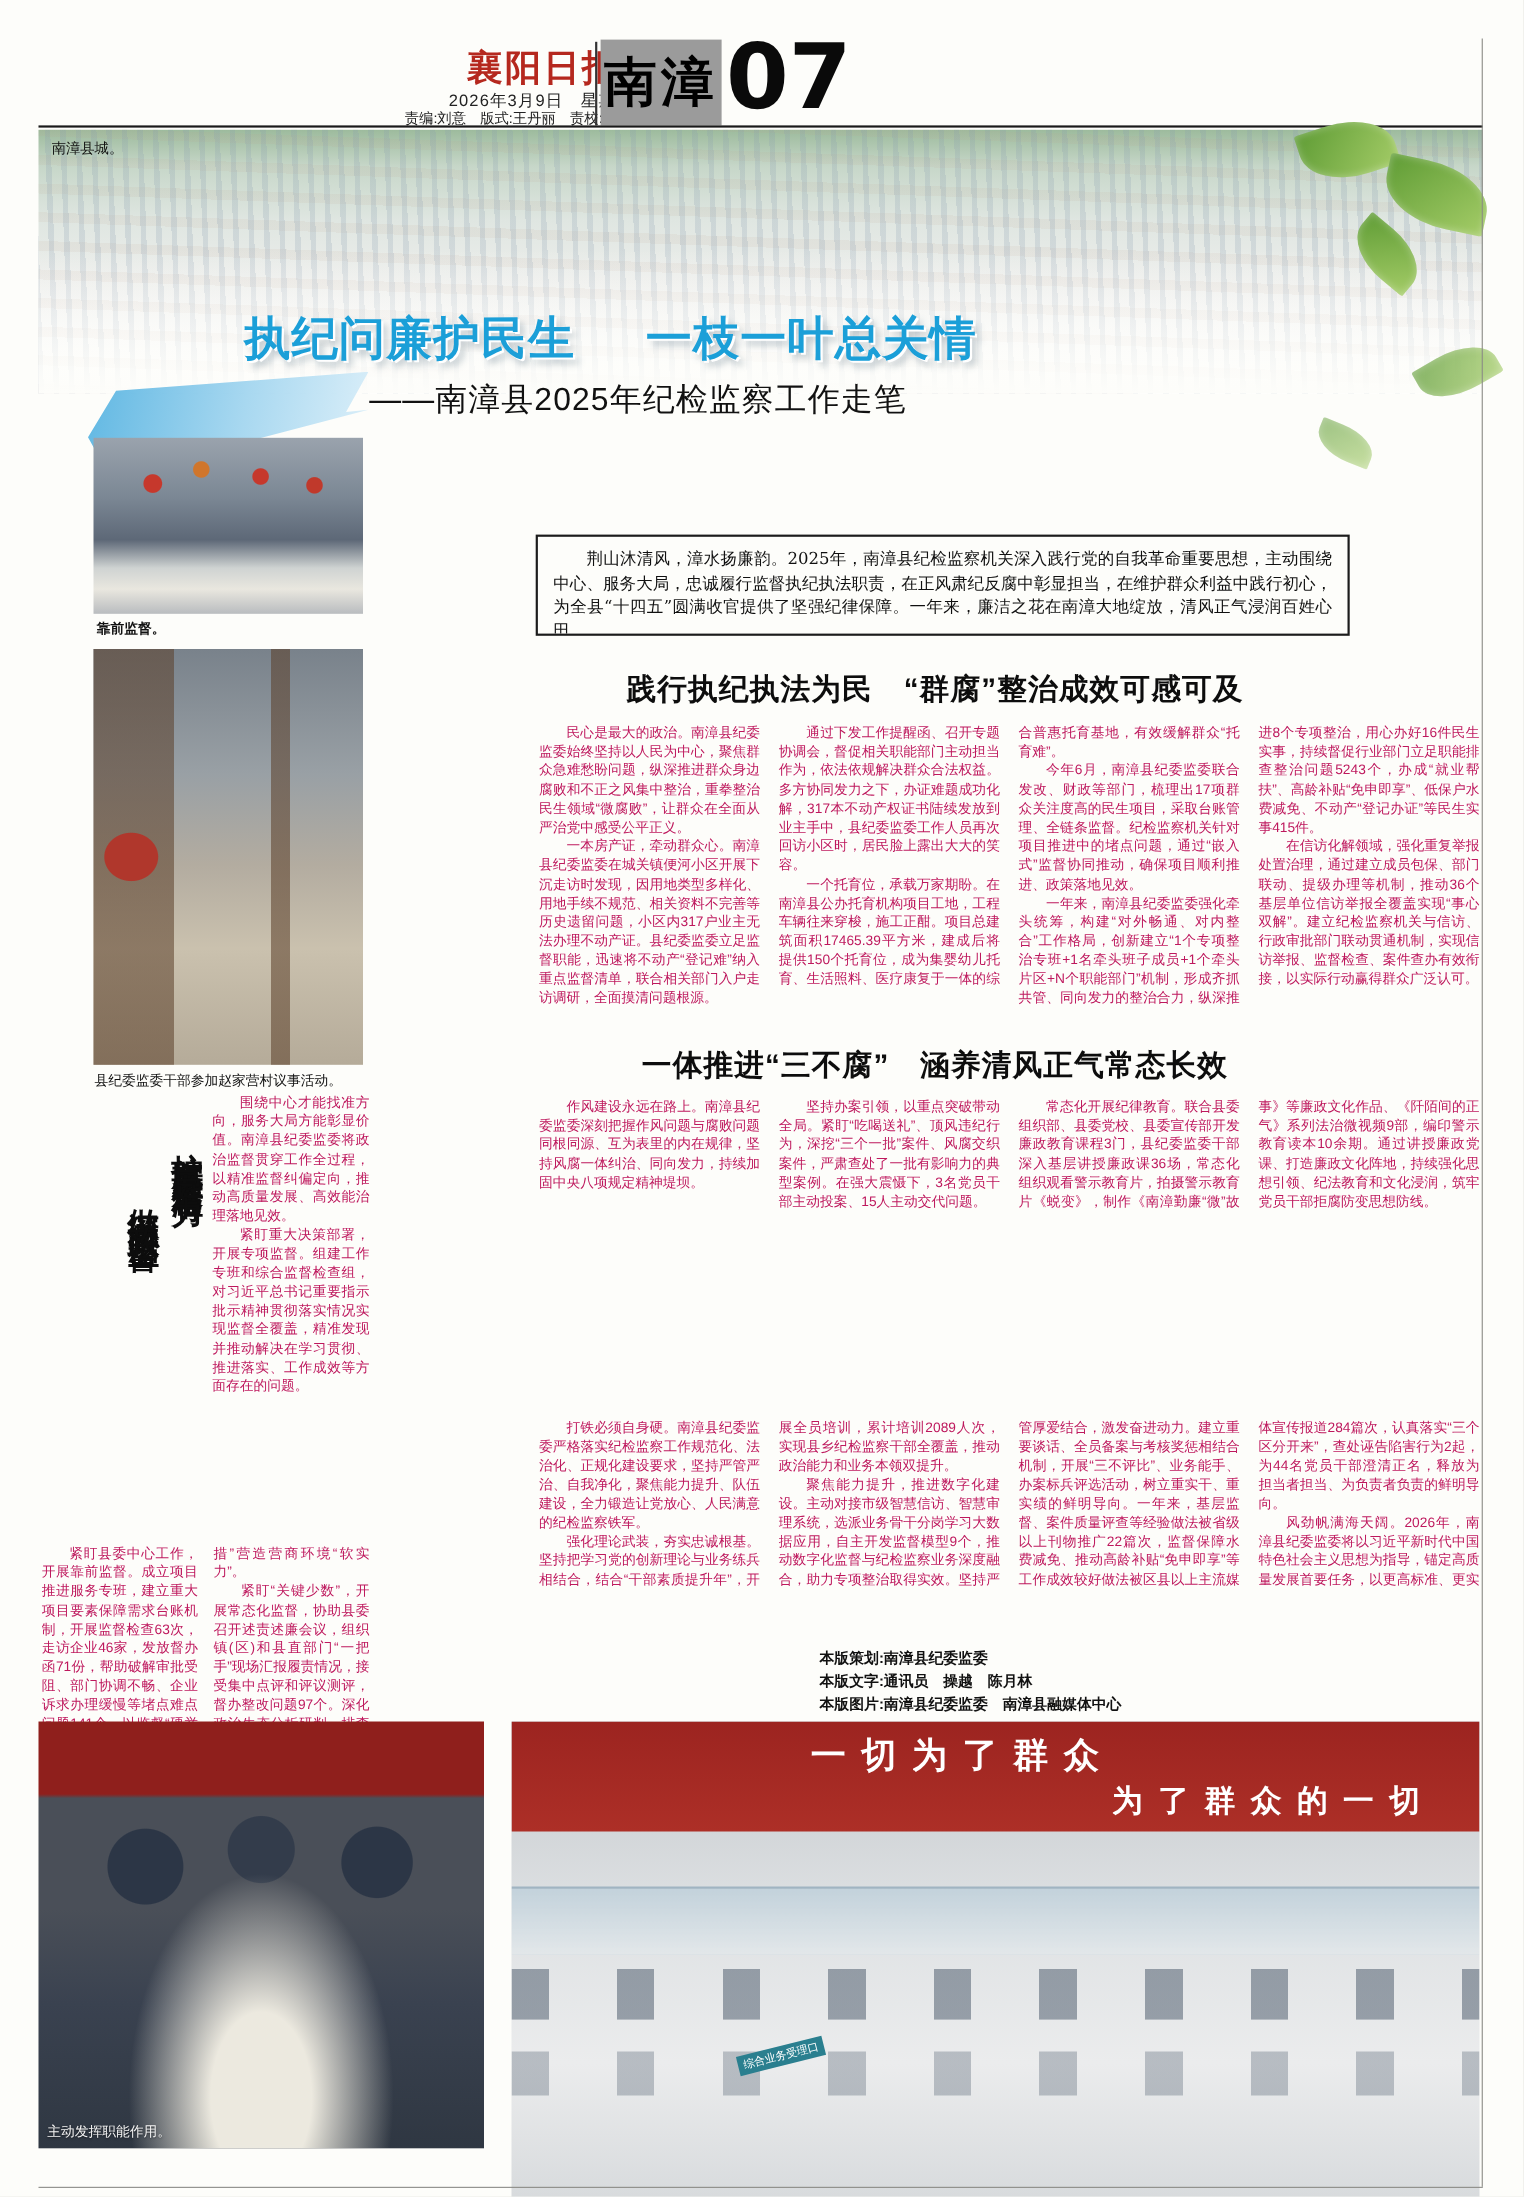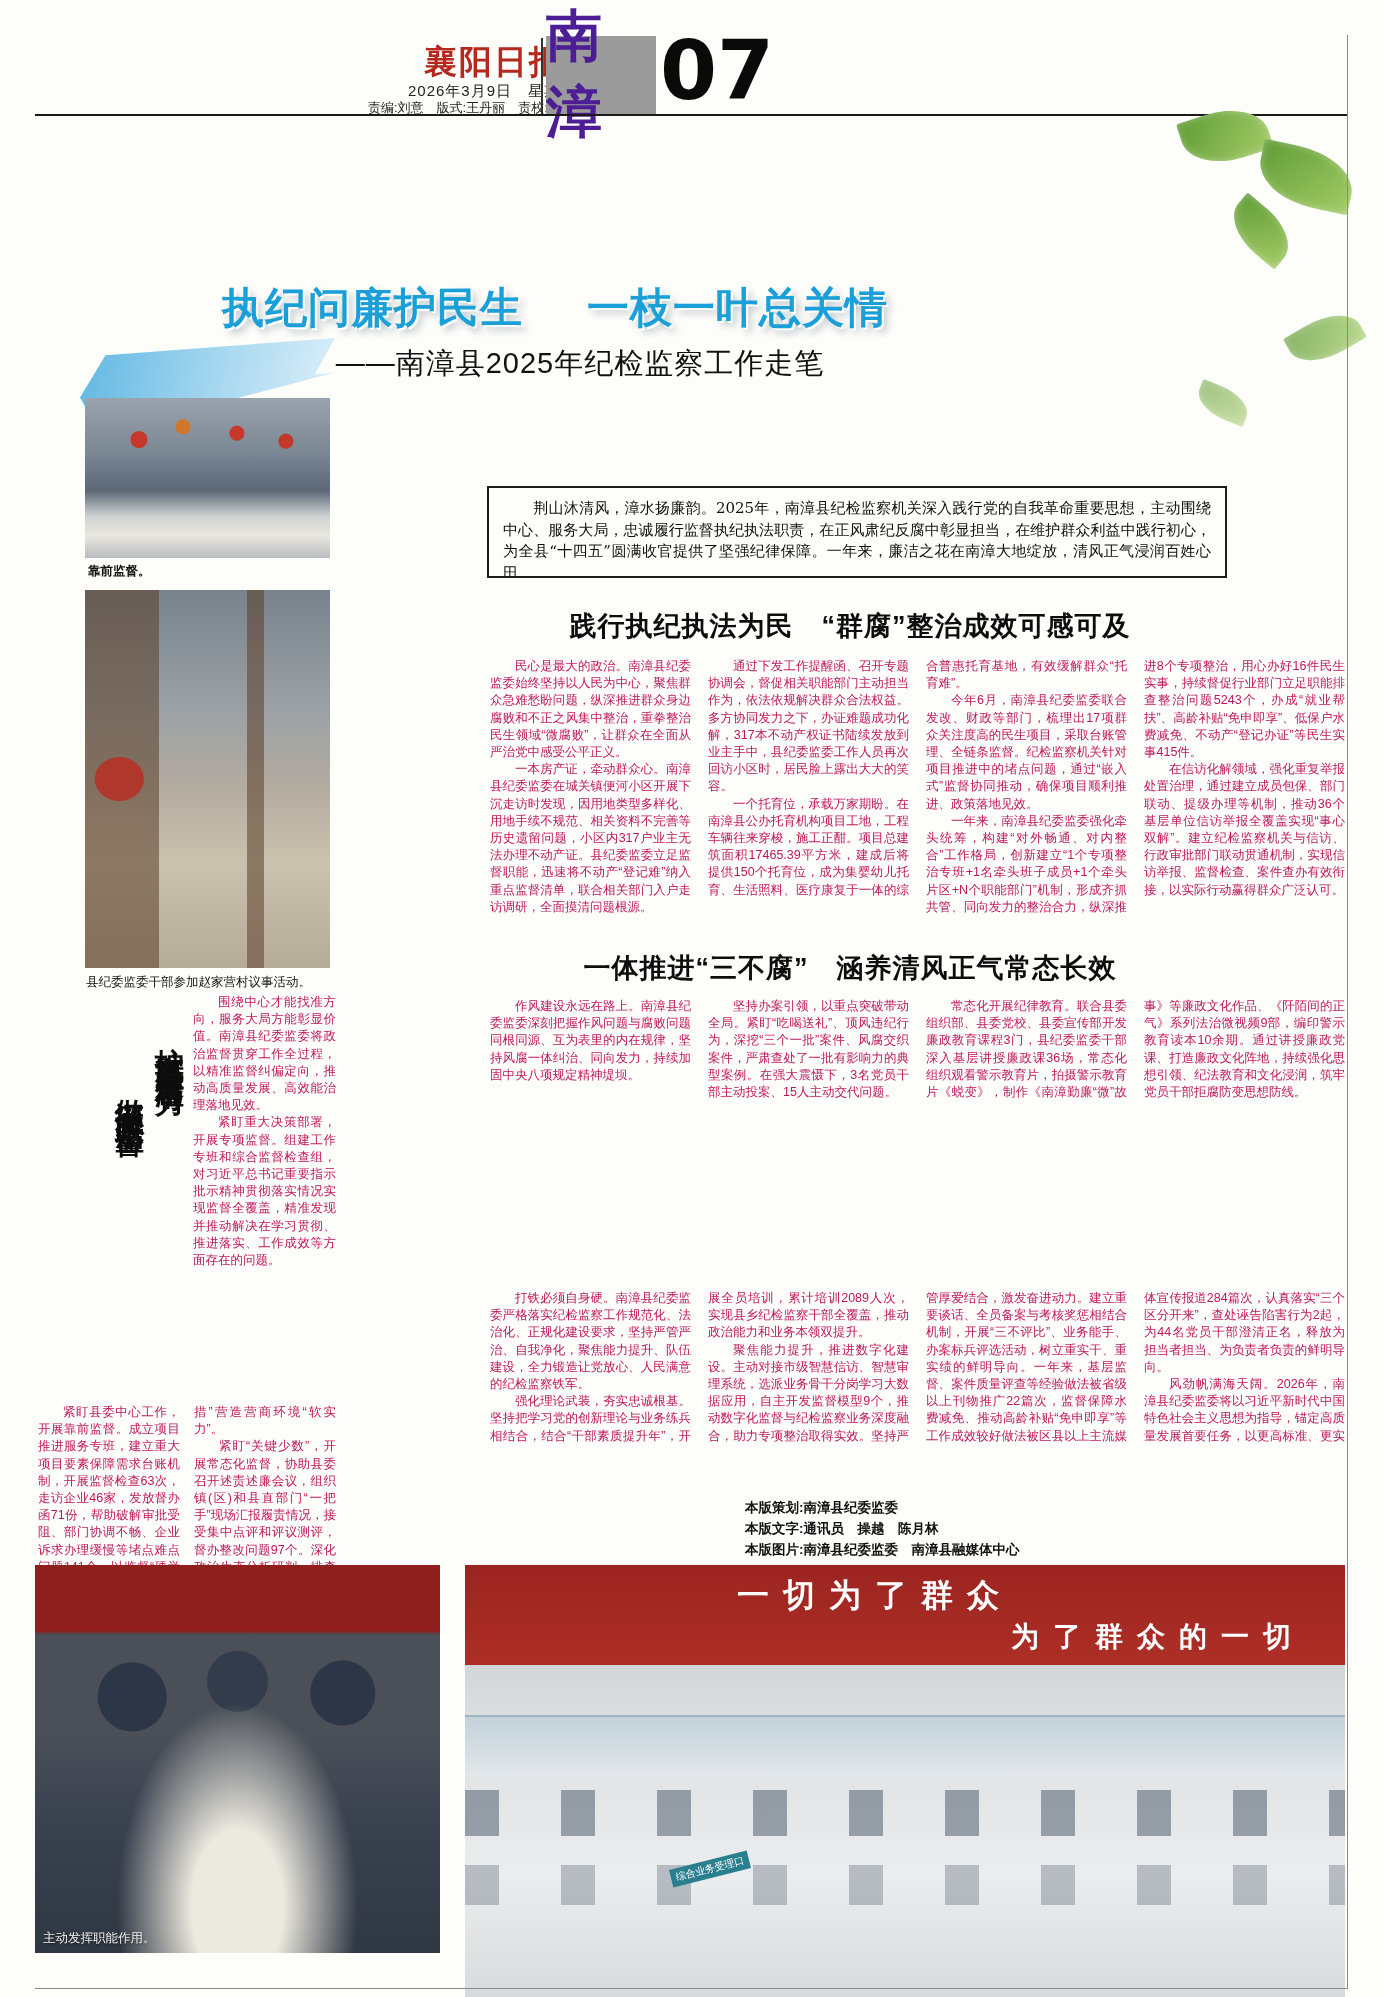--- a/index.html
+++ b/index.html
@@ -8,21 +8,21 @@
     background:#fdfdfa;overflow:hidden;
     font-family:"Liberation Sans",sans-serif;color:#111;
   }
   .abs{position:absolute;}
 
   
   .masthead{font-family:"DejaVu Serif",serif;font-weight:700;color:#b5281e;font-size:33px;letter-spacing:2px;}
   .date-line{font-size:15px;color:#222;letter-spacing:1px;white-space:nowrap;}
   .editors-line{font-size:13px;color:#222;white-space:nowrap;}
   .header-vline{width:2px;background:#333;}
-  .section-tag{background:#9b9b9b;color:#4c1d95;font-size:56px;font-weight:700;
+  .section-tag{background:#9b9b9b;color:#000000;font-size:48px;font-weight:700;
     display:flex;align-items:center;justify-content:center;letter-spacing:4px;}
   .page-number{font-size:82px;font-weight:700;color:#0a0a0a;line-height:1;font-family:"DejaVu Sans",sans-serif;}
   .header-rule{height:2px;background:#1a1a1a;}
 
   
   .photo{overflow:hidden;}
   .photo-pan{
     background:
       repeating-linear-gradient(88deg, rgba(135,155,175,0.22) 0 5px, rgba(255,255,255,0) 5px 14px),
       repeating-linear-gradient(2deg, rgba(190,160,140,0.10) 0 9px, rgba(255,255,255,0) 9px 26px),
@@ -117,20 +117,24 @@
 <div class="page">
 
   <div class="abs masthead" style="left:424px;top:40px;">襄阳日报</div>
   <div class="abs date-line" style="left:408px;top:82px;">2026年3月9日　星期一</div>
   <div class="abs editors-line" style="left:368px;top:99px;">责编:刘意　版式:王丹丽　责校:张珣</div>
   <div class="abs header-vline" style="left:541px;top:38px;height:76px;"></div>
   <div class="abs section-tag" style="left:546px;top:36px;width:110px;height:78px;">南漳</div>
   <div class="abs page-number" style="left:660px;top:30px;">07</div>
   <div class="abs header-rule" style="left:35px;top:114px;width:1313px;"></div>
 
+  <div class="abs photo photo-pan" style="left:35px;top:118px;width:1313px;height:240px;">
+    <div class="abs pan-fade" style="left:0;top:0;width:100%;height:100%;"></div>
+    <div class="abs pan-label" style="left:12px;top:8px;">南漳县城。</div>
+  </div>
 
   <div class="leaf" style="left:1182px;top:110px;width:86px;height:52px;transform:rotate(-18deg);"></div>
   <div class="leaf" style="left:1258px;top:148px;width:96px;height:58px;transform:rotate(12deg);"></div>
   <div class="leaf" style="left:1226px;top:210px;width:70px;height:42px;transform:rotate(40deg);"></div>
   <div class="leaf" style="left:1288px;top:318px;width:74px;height:40px;transform:rotate(-30deg);opacity:.75;"></div>
   <div class="leaf" style="left:1196px;top:388px;width:54px;height:30px;transform:rotate(22deg);opacity:.6;"></div>
 
   <div class="abs main-headline" style="left:130px;top:280px;width:850px;">
     <span>执纪问廉护民生</span><span class="gap"></span><span>一枝一叶总关情</span>
   </div>

